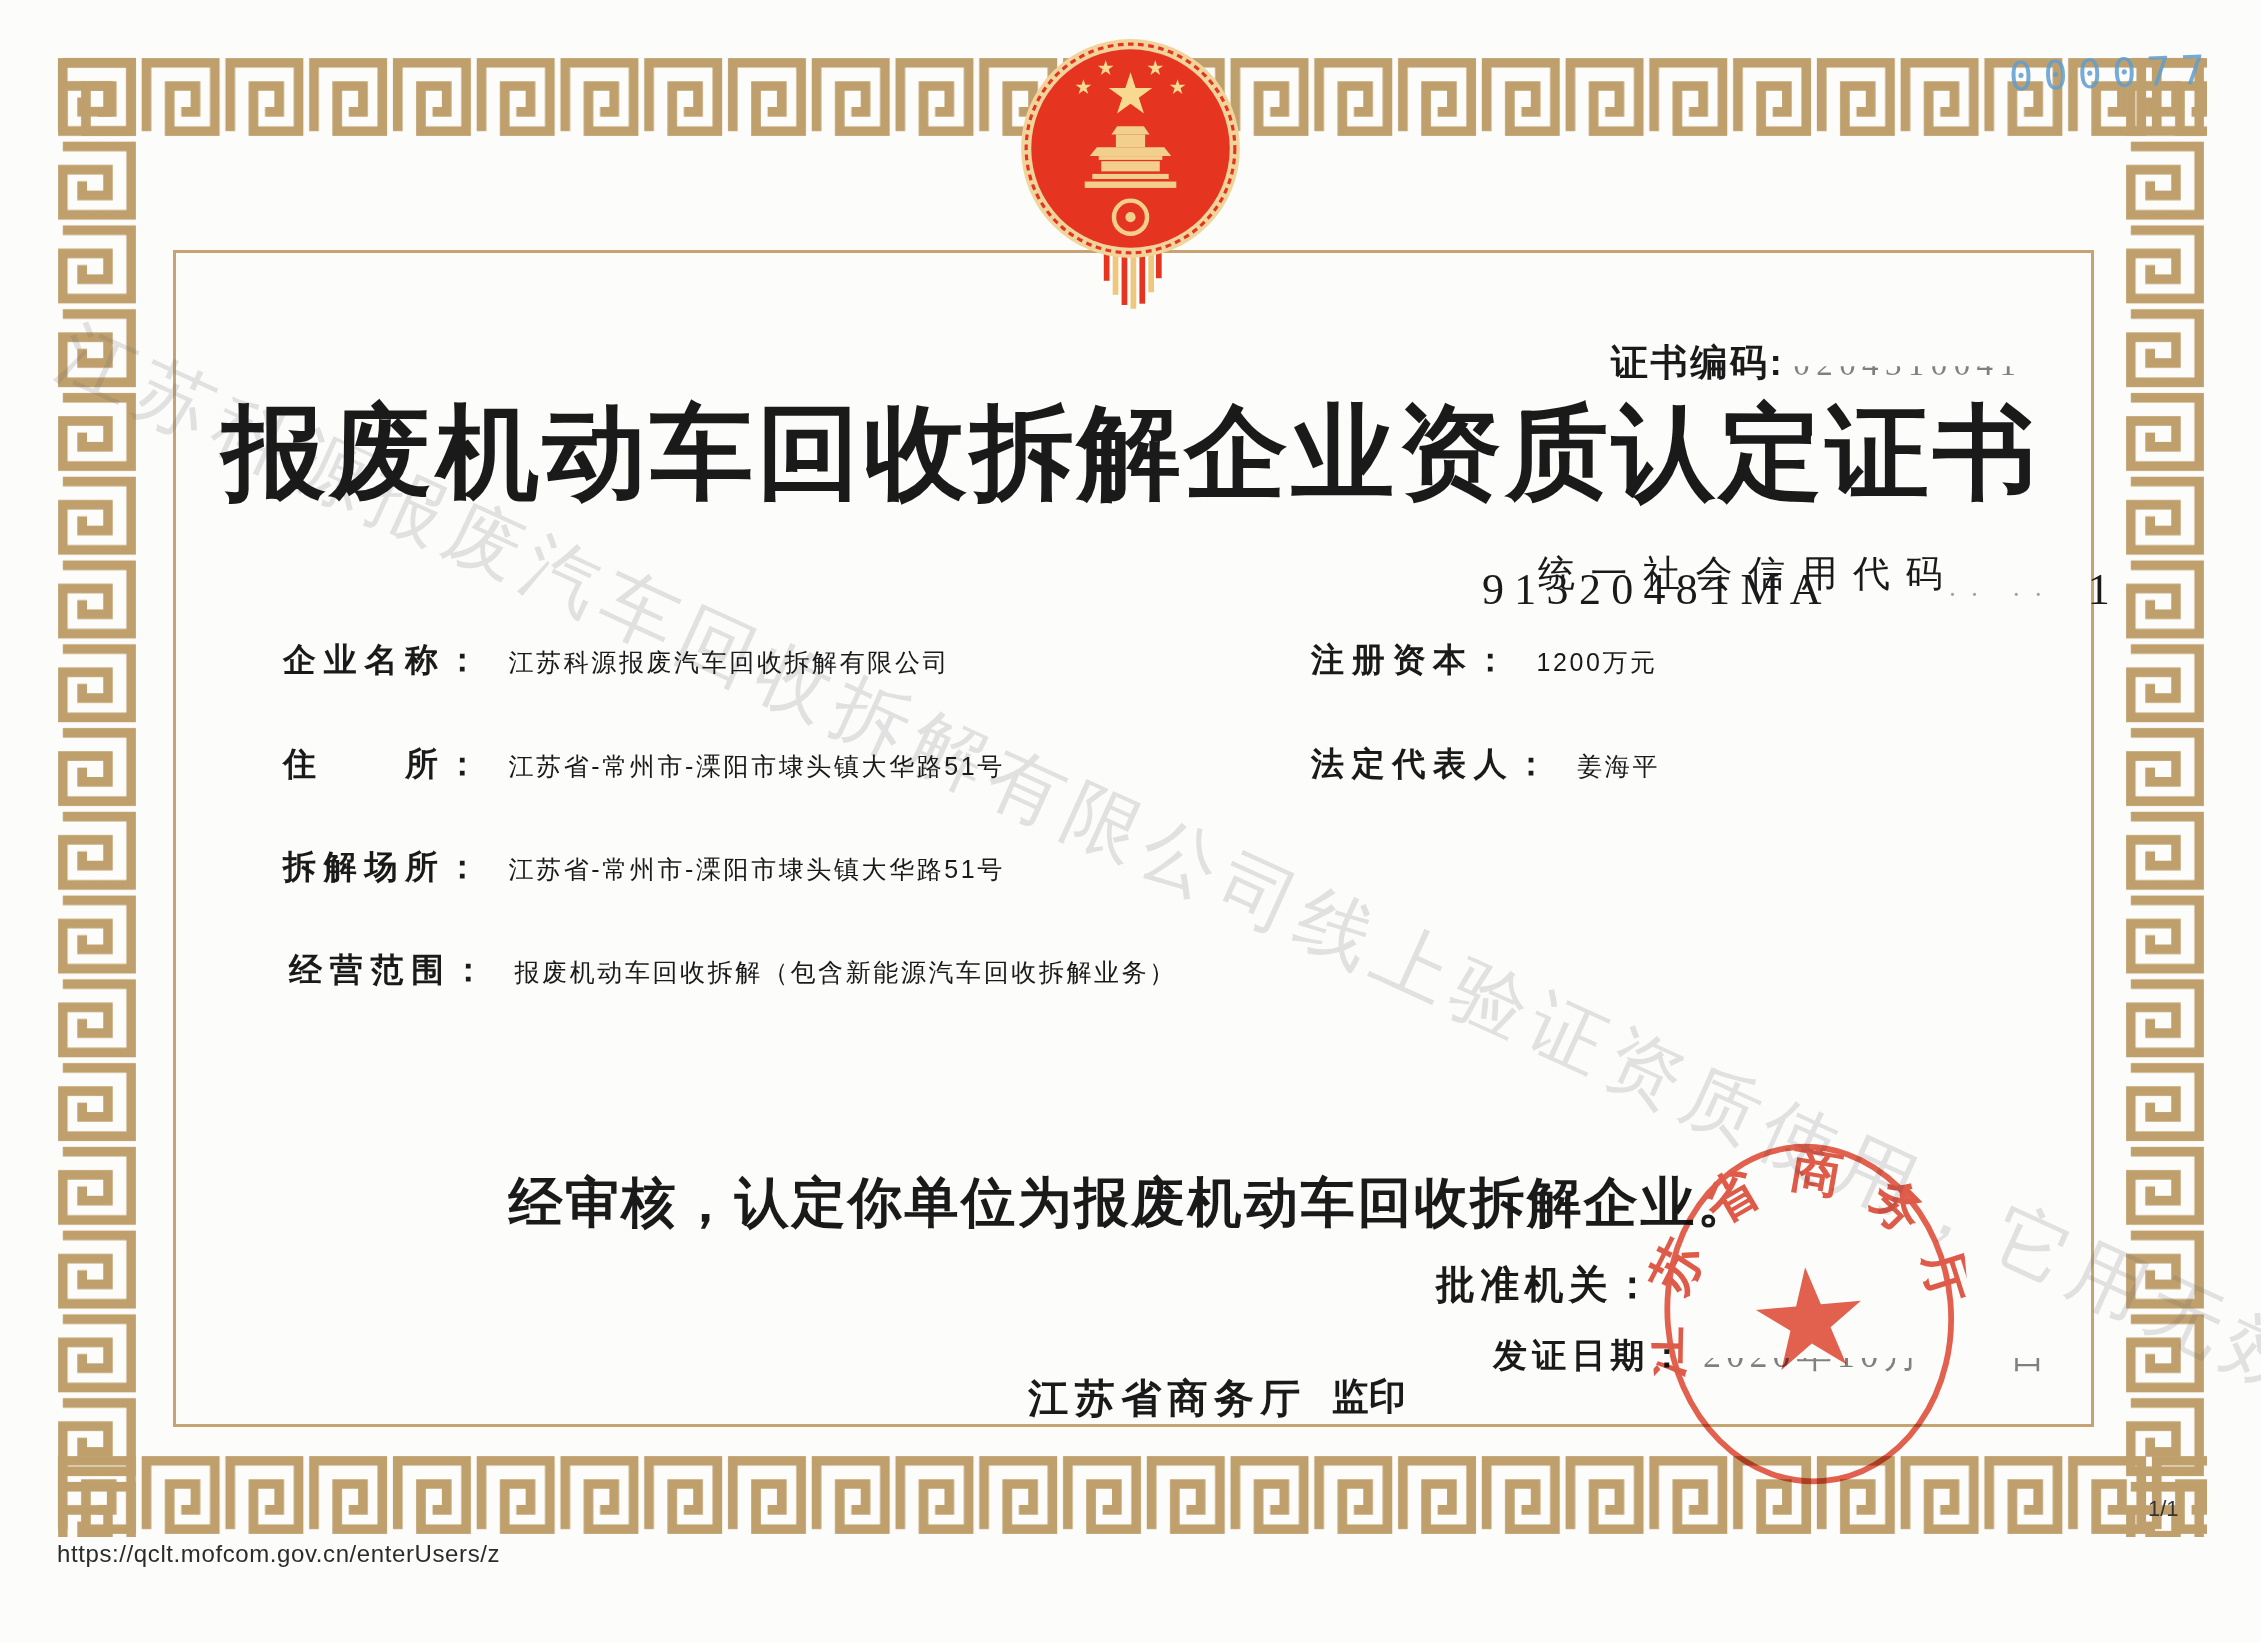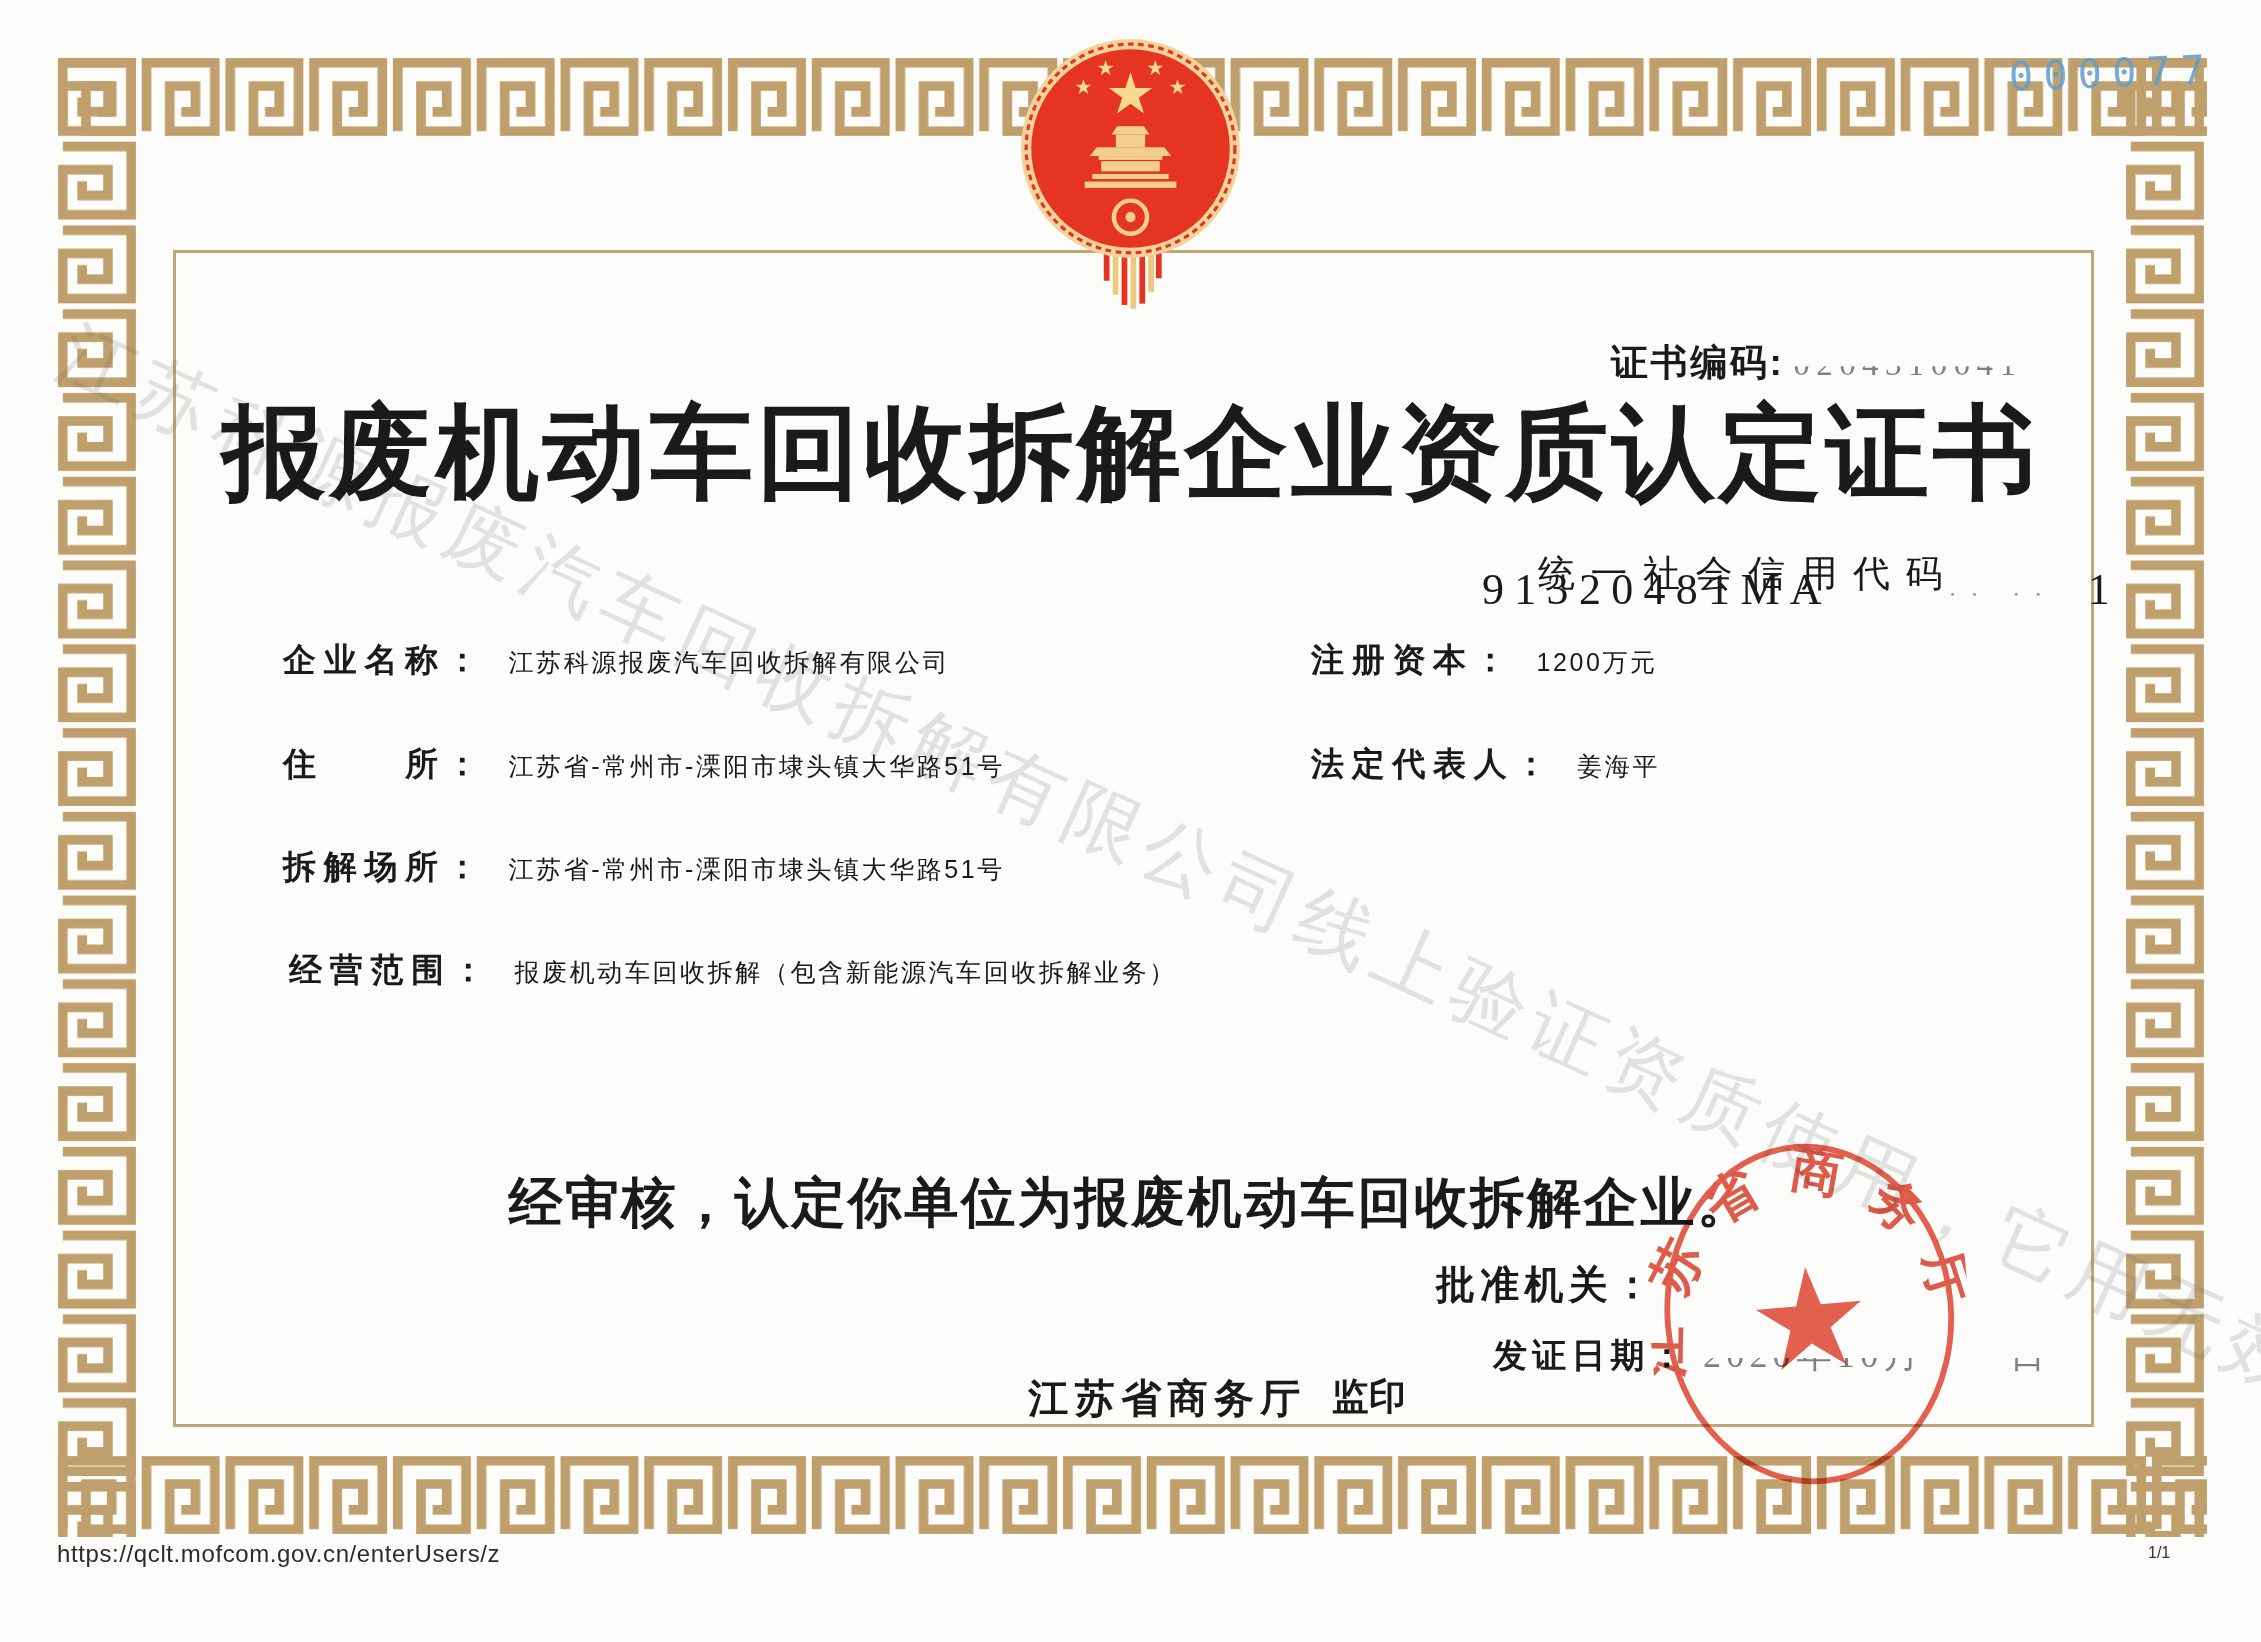--- a/index.html
+++ b/index.html
@@ -36,21 +36,21 @@
   .approval{left:1436px;top:1258px;z-index:3;}
   .approval .label{font-size:39px;font-weight:700;letter-spacing:5.2px;}
   .issue-date{left:1493px;top:1331px;z-index:3;display:flex;align-items:baseline;}
   .issue-date .label{font-size:34px;font-weight:700;letter-spacing:5.2px;}
   .issue-date .redacted{font-size:36px;letter-spacing:5.2px;margin-left:14px;}
   .issue-date .gap{display:inline-block;width:71px;}
   .issuer{left:1178px;top:1371px;transform:translateX(-50%);white-space:nowrap;z-index:3;margin-left:39px;}
   .issuer .name{font-size:40px;font-weight:700;letter-spacing:6.4px;}
   .issuer .suffix{font-size:37px;font-weight:700;margin-left:22px;position:relative;top:-2.6px;}
   .footer-url{left:57px;top:1540px;font-size:24px;color:#2b2b2b;letter-spacing:0.6px;z-index:3;}
-  .page-num{left:2148px;top:1544px;font-size:16px;color:#333;z-index:3;}
+  .page-num{left:2148px;top:1496px;font-size:22px;color:#333;z-index:3;}
   .emblem{left:1016px;top:32px;width:229px;height:280px;z-index:3;}
   .seal{left:1649px;top:1126px;width:320px;height:371px;z-index:4;transform:rotate(-5deg);
         opacity:.9;mix-blend-mode:multiply;}
 </style>
 </head>
 <body>
 
 <div class="sheet">
 
   <svg class="band" style="left:55px;top:55px" width="2152" height="84" viewBox="0 0 3340 130">

